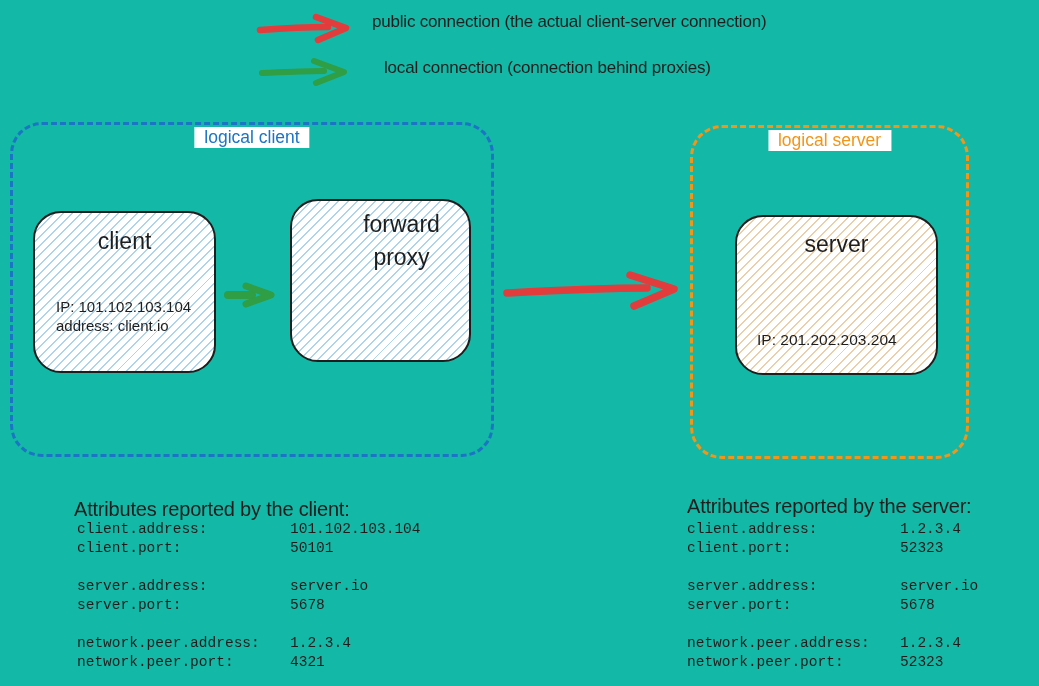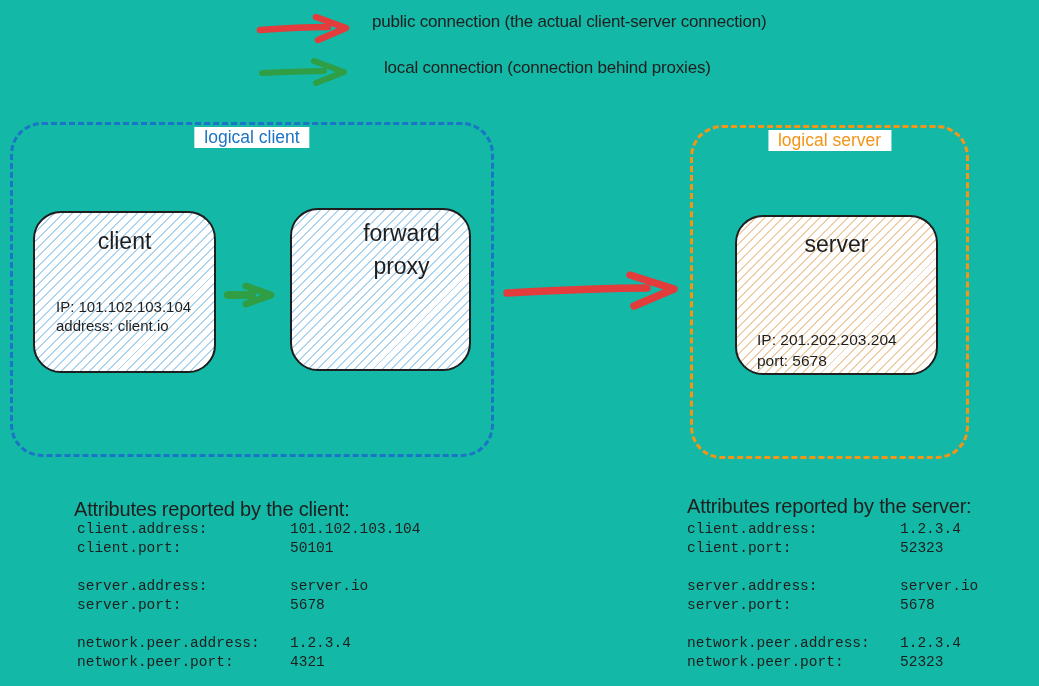--- a/index.html
+++ b/index.html
@@ -41,21 +41,21 @@
   .group-server .group-label { color: var(--orange); }
 
   
   .node {
     position: absolute; border: 2px solid var(--ink); border-radius: 28px;
     background-color: #ffffff; box-sizing: border-box;
   }
   .hatch-blue   { background-image: repeating-linear-gradient(135deg, var(--blue-hatch) 0, var(--blue-hatch) 1.4px, transparent 1.4px, transparent 6.5px); }
   .hatch-orange { background-image: repeating-linear-gradient(135deg, var(--orange-hatch) 0, var(--orange-hatch) 1.4px, transparent 1.4px, transparent 6.5px); }
   .node-client { left: 20px;  top: 86px; width: 183px; height: 162px; }
-  .node-proxy  { left: 277px; top: 83px; width: 181px; height: 163px; padding-left: 42px; }
+  .node-proxy  { left: 277px; top: 74px; width: 181px; height: 163px; padding-left: 42px; }
   .node-server { left: 42px;  top: 87px; width: 203px; height: 160px; }
   .node-title  { text-align: center; font-size: 23px; line-height: 33px; }
   .node-client .node-title { margin-top: 12px; }
   .node-proxy  .node-title { margin-top: 7px; width: 130px; margin-left: auto; margin-right: auto; }
   .node-server .node-title { margin-top: 11px; }
   .node-body { position: absolute; font-size: 15px; white-space: nowrap; }
   .node-client .node-body { left: 21px; top: 85px;  line-height: 18.5px; }
   .node-proxy  .node-body { left: 23px; top: 89px;  line-height: 19px; }
   .node-server .node-body { left: 20px; top: 69px;  font-size: 15.5px; line-height: 20.5px; margin-top: 44px; }
 
@@ -113,21 +113,20 @@
     <path d="M128 5 L 172 19 L 132 36" stroke-width="7.5"></path>
   </svg>
 
   <div class="group group-server">
     <div class="group-label">logical server</div>
 
     <div class="node node-server hatch-orange">
       <div class="node-title">server</div>
       <div class="node-body">
         <div>IP: 201.202.203.204</div>
-        <div>port: 5678</div>
       </div>
     </div>
   </div>
 
   <div class="attrs-title attrs-title-client">Attributes reported by the client:</div>
   <div class="attrs attrs-client">
     <div class="attr-group">
       <div class="attr-row">
         <span class="attr-key">client.address:</span>
         <span class="attr-val">101.102.103.104</span>

